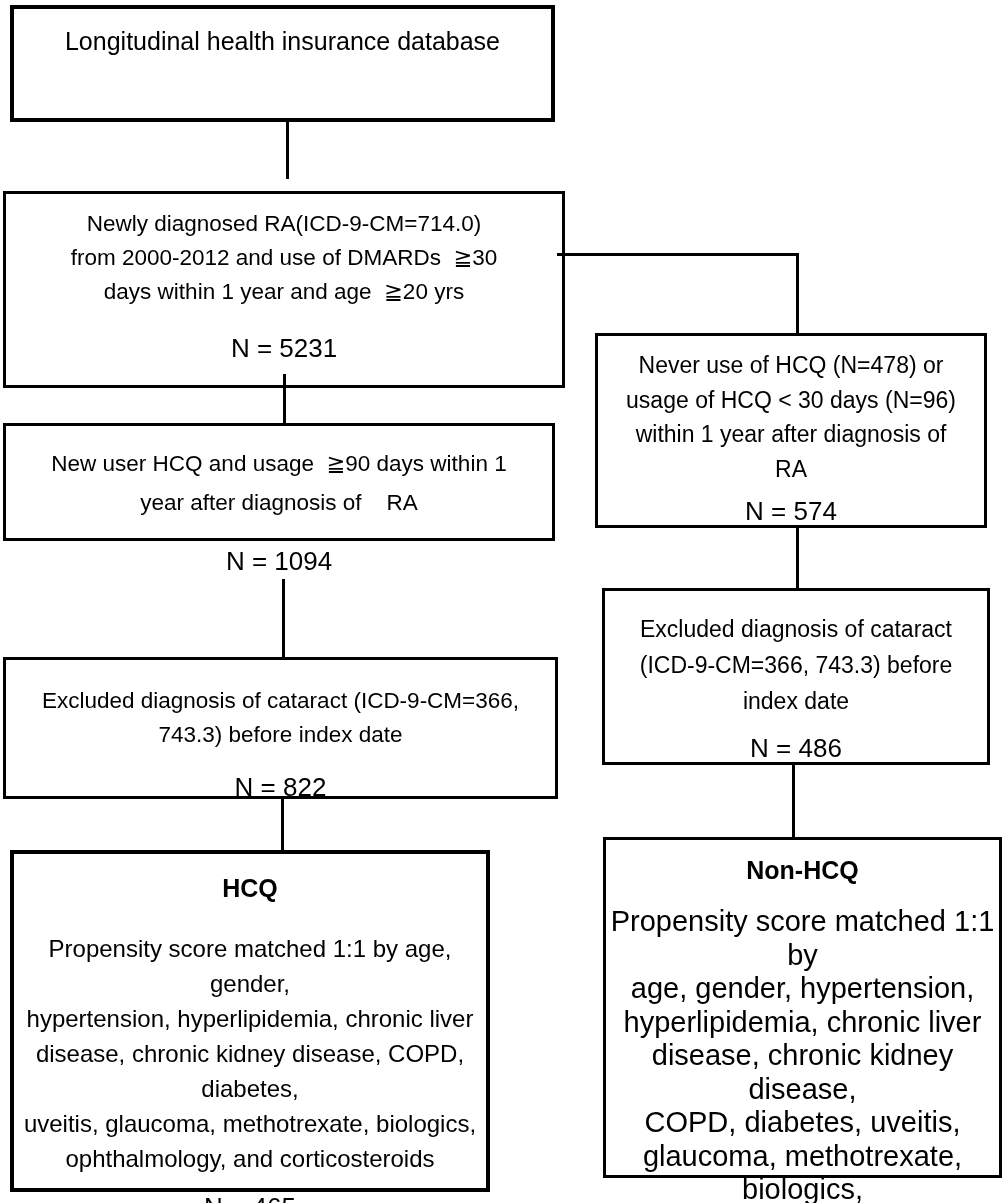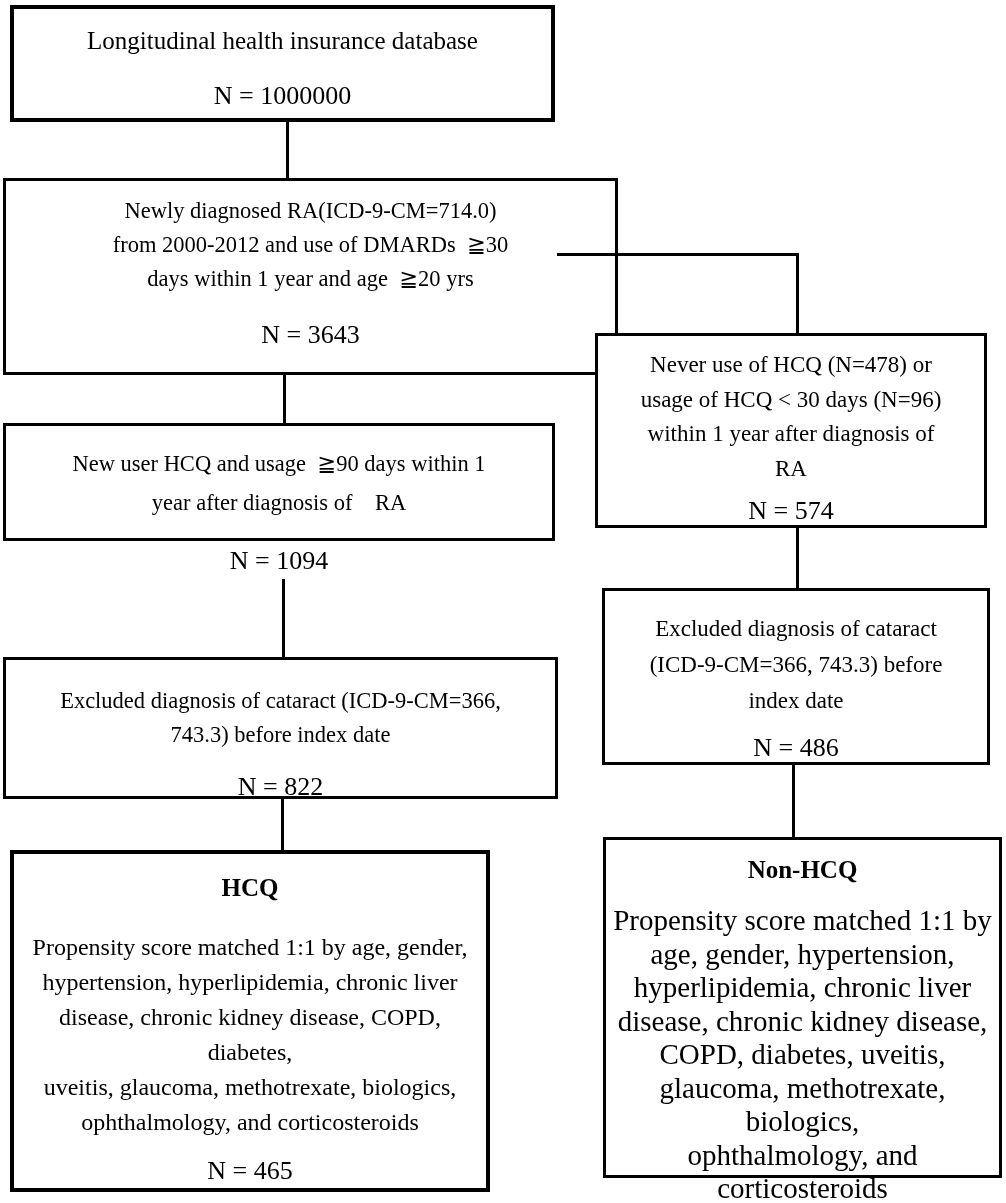--- a/index.html
+++ b/index.html
@@ -5,21 +5,21 @@
   html, body {
     margin: 0;
     padding: 0;
     background: #ffffff;
   }
   #canvas {
     position: relative;
     width: 1006px;
     height: 1203px;
     background: #ffffff;
-    font-family: Liberation Serif, serif;
+    font-family: Liberation Sans, sans-serif;
     color: #000000;
     overflow: hidden;
   }
   .fbox {
     position: absolute;
     box-sizing: border-box;
     border: 3px solid #000000;
     background: #ffffff;
     text-align: center;
   }
@@ -37,21 +37,21 @@
   .conn {
     position: absolute;
     background: #000000;
   }
 
   
   .b-l1 { left: 10px;  top: 5px;    width: 545px; height: 117px; padding-top: 16px; border-width: 4px; }
   .b-l1 .box-body { font-size: 25px; line-height: 32px; }
   .b-l1 .box-n { margin-top: 24px; }
 
-  .b-l2 { left: 3px;   top: 178px;  width: 615px; height: 197px; padding-top: 13px; }
+  .b-l2 { left: 3px;   top: 191px;  width: 562px; height: 197px; padding-top: 13px; }
   .b-l2 .box-body { line-height: 34px; }
   .b-l2 .box-n { margin-top: 24px; }
 
   .b-l3 { left: 3px;   top: 423px;  width: 552px; height: 118px; padding-top: 18px; }
   .b-l3 .box-body { line-height: 39px; }
   .b-l3 .box-n { margin-top: 24px; }
 
   .b-l4 { left: 3px;   top: 657px;  width: 555px; height: 142px; padding-top: 24px; }
   .b-l4 .box-body { line-height: 34px; }
   .b-l4 .box-n { margin-top: 20px; }
@@ -82,28 +82,27 @@
   .c6 { left: 796px; top: 527px; width: 3px;   height: 62px; }
   .c7 { left: 792px; top: 764px; width: 3px;   height: 74px; }
 </style>
 </head>
 <body>
 
 <div id="canvas">
 
   <div class="fbox b-l1">
     <div class="box-body">Longitudinal health insurance database</div>
-    <div class="box-n">N = 1000000</div>
   </div>
 
   <div class="fbox b-l2">
     <div class="box-body">Newly diagnosed RA(ICD-9-CM=714.0)
 from 2000-2012 and use of DMARDs  ≧30
 days within 1 year and age  ≧20 yrs</div>
-    <div class="box-n">N = 3643</div>
+    <div class="box-n">N = 5231</div>
   </div>
 
   <div class="fbox b-l3">
     <div class="box-body">New user HCQ and usage  ≧90 days within 1
 year after diagnosis of    RA</div>
     <div class="box-n">N = 1094</div>
   </div>
 
   <div class="fbox b-l4">
     <div class="box-body">Excluded diagnosis of cataract (ICD-9-CM=366,

